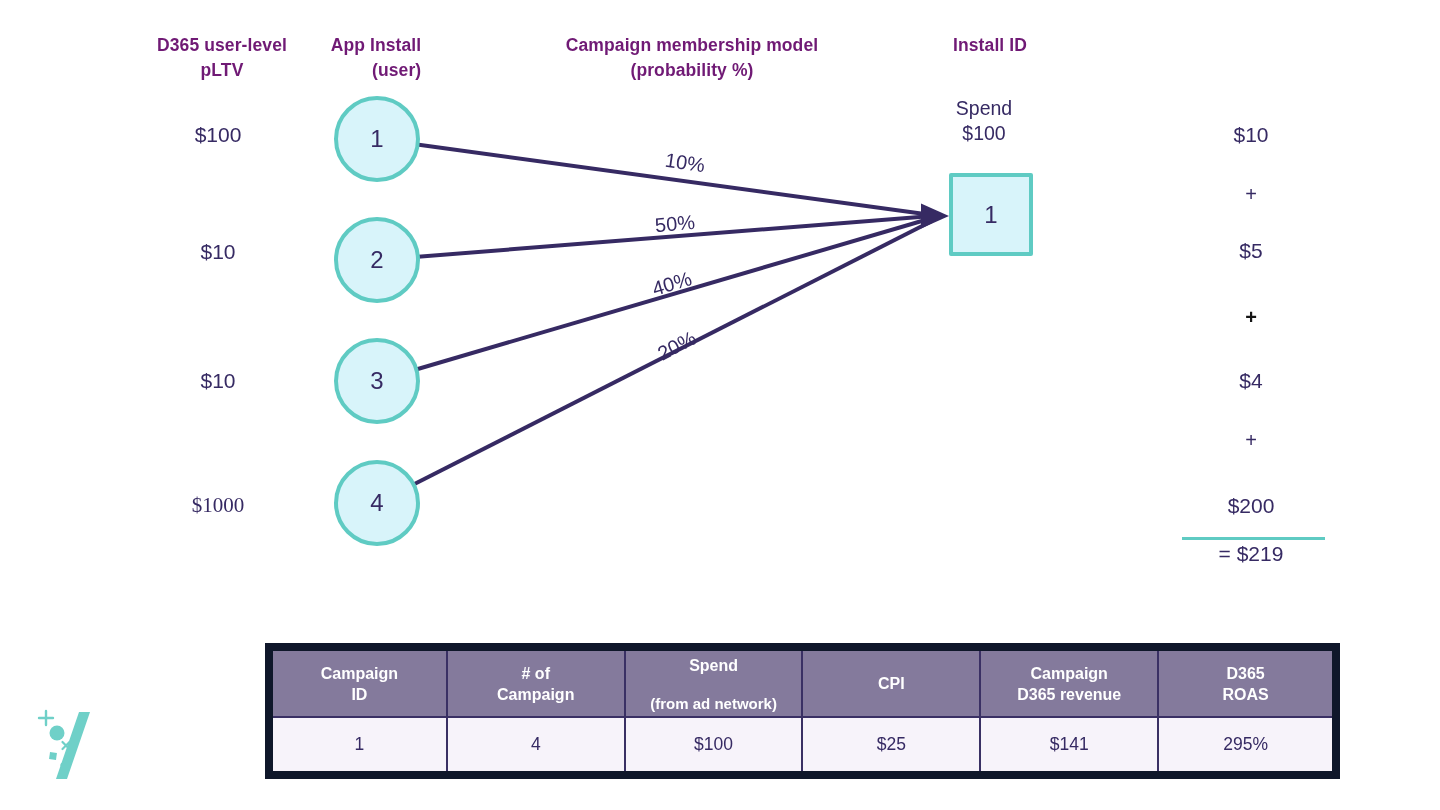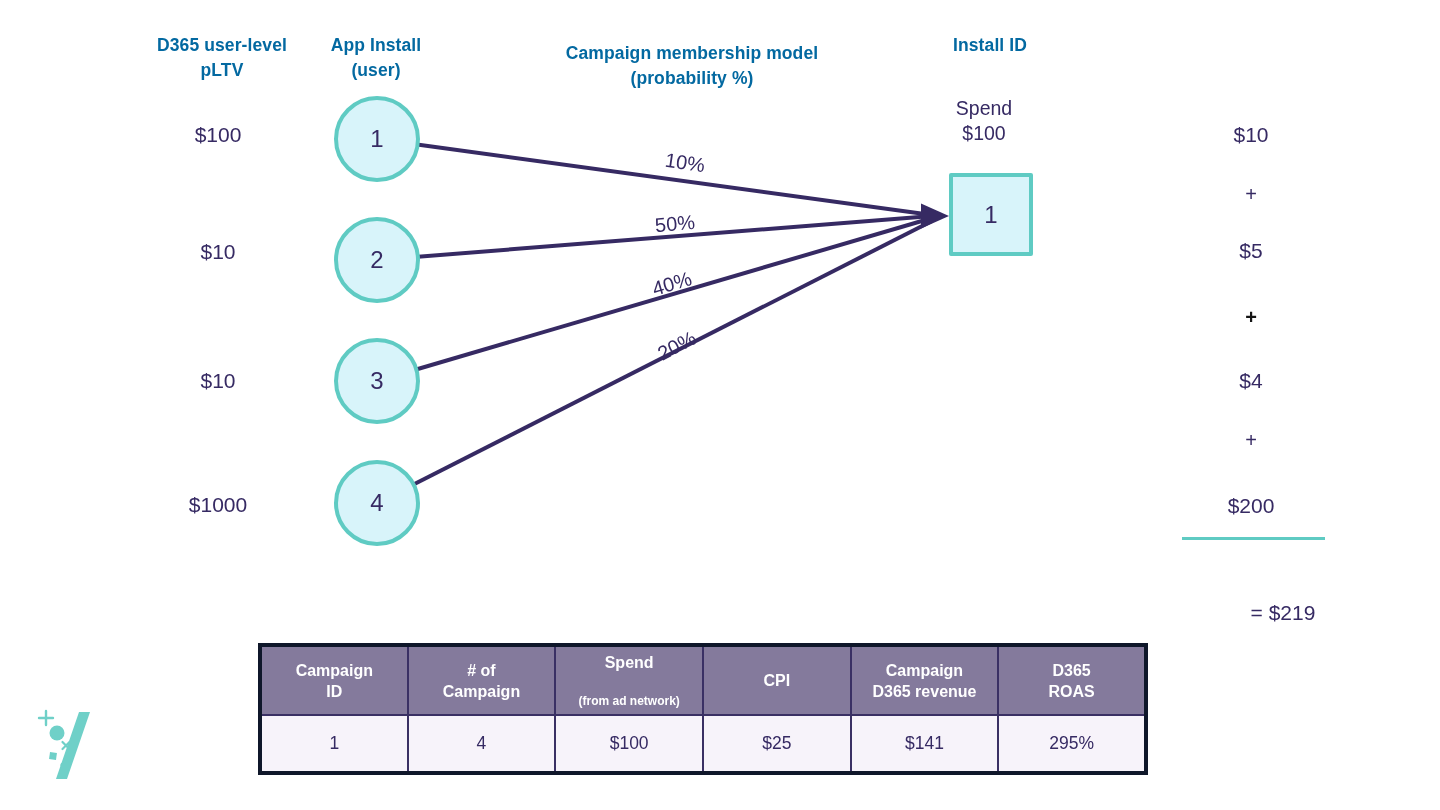--- a/index.html
+++ b/index.html
@@ -17,26 +17,26 @@
   
   .col-header {
     position: absolute;
     top: 33px;
     transform: translateX(-50%);
     text-align: center;
     white-space: pre-line;
     font-weight: bold;
     font-size: 17.5px;
     line-height: 25px;
-    color: #0369a1;
+    color: #701a75;
     letter-spacing: 0.1px;
   }
   .col-header.pltv       { left: 222px; }
-  .col-header.install    { left: 376px; }
-  .col-header.membership { left: 692px; margin-top: 8px; }
+  .col-header.install    { left: 376px; text-align: right; }
+  .col-header.membership { left: 692px; }
   .col-header.campaign   { left: 990px; }
   .col-header.revenue    { left: 1256px; }
 
   
   .links-svg { position: absolute; left: 0; top: 0; z-index: 1; }
   .links-svg line { stroke: #362a63; stroke-width: 4; }
   .links-svg polygon { fill: #362a63; }
 
   
   .node {
@@ -68,21 +68,21 @@
     left: 218px;
     transform: translateX(-50%);
     height: 28px; line-height: 28px;
     font-size: 21px;
     color: #362a63;
     z-index: 2;
   }
   .pltv-value.v1 { top: 121px; }
   .pltv-value.v2 { top: 238px; }
   .pltv-value.v3 { top: 367px; }
-  .pltv-value.v4 { top: 491px; }
+  .pltv-value.v4 { top: 491px; font-family: Liberation Serif, serif; }
 
   
   .prob-label {
     position: absolute;
     font-size: 20px;
     color: #362a63;
     z-index: 3;
     white-space: nowrap;
   }
   .prob-label.p1 { left: 685px; top: 163px; transform: translate(-50%,-50%) rotate(8.3deg); }
@@ -114,54 +114,54 @@
     z-index: 2;
     white-space: nowrap;
   }
   .rev-item.t1 { top: 121px; }
   .rev-item.o1 { top: 180px; font-size: 20px; }
   .rev-item.t2 { top: 237px; }
   .rev-item.o2 { top: 303px; font-size: 20px; font-weight: bold; color: #141414; }
   .rev-item.t3 { top: 367px; }
   .rev-item.o3 { top: 426px; font-size: 20px; }
   .rev-item.t4 { top: 492px; text-align: right; }
-  .rev-item.total { top: 599px; margin-left: 32px; }
+  .rev-item.total { top: 540px; }
 
   .rev-divider {
     position: absolute;
     left: 1182px; top: 537px;
     width: 143px; height: 2.5px;
     background: #5fcbc3;
     z-index: 2;
   }
 
   
   .results-table {
     position: absolute;
-    left: 258px; top: 643px;
-    width: 890px; height: 130px;
-    border: 4px solid #0f172a;
+    left: 265px; top: 643px;
+    width: 1075px; height: 130px;
+    border: 8px solid #0f172a;
     border-collapse: collapse;
     table-layout: fixed;
     z-index: 2;
   }
   .results-table th, .results-table td {
     border: 2px solid #3a3064;
     text-align: center;
     vertical-align: middle;
   }
   .results-table th {
     height: 70px;
     background: #847a9c;
     color: #ffffff;
     font-size: 16px;
     line-height: 21px;
     font-weight: bold;
   }
-  .results-table th .sub { font-size: 12px; line-height: 16px; display: block; margin-top: 20px; }
+  .results-table th .sub { font-size: 15px; line-height: 16px; display: block; margin-top: 20px; }
   .results-table th .l2 { display: block; }
   .results-table td {
     height: 58px;
     background: #f7f3fa;
     color: #362a63;
     font-size: 17.5px;
   }
 
   
   .brand-logo { position: absolute; left: 30px; top: 701px; z-index: 2; }

